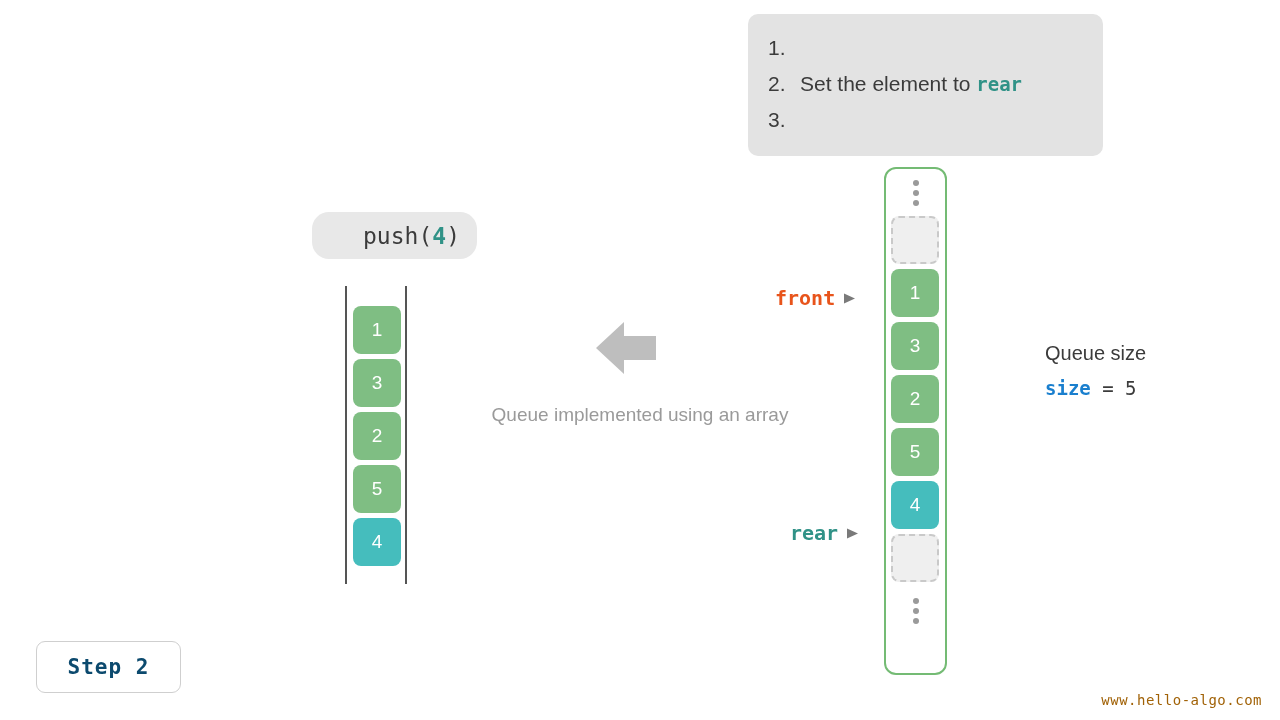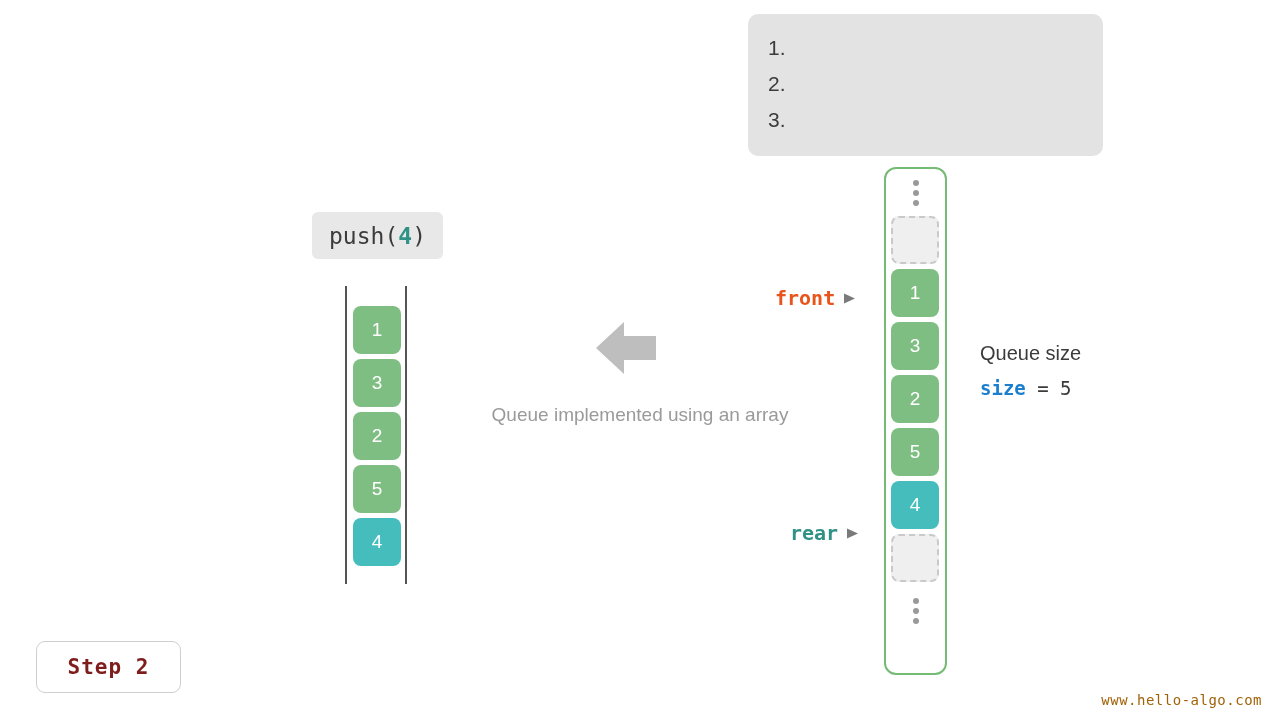--- a/index.html
+++ b/index.html
@@ -56,28 +56,29 @@
   }
 
   
   #push-label {
     position: absolute;
     left: 312px;
     top: 212px;
     width: 131px;
     height: 47px;
     background: #e8e8e8;
-    border-radius: 6px;
+    border-radius: 17px;
     display: flex;
     align-items: center;
     justify-content: center;
     font-family: "DejaVu Sans Mono", monospace;
     font-size: 23px;
     color: #3b3b3b;
     letter-spacing: 0px;
+    padding-left: 34px;
   }
   #push-label .arg {
     color: #309287;
     font-weight: bold;
   }
 
   
   #left-array {
     position: absolute;
     left: 345px;
@@ -188,21 +189,21 @@
   .ptr-label .ptr-arrow {
     margin-left: 9px;
     display: inline-block;
   }
   #front-label { left: 775px; top: 286px; color: #e8541b; }
   #rear-label  { left: 790px; top: 521px; color: #309287; }
 
   
   #size-readout {
     position: absolute;
-    left: 980px;
+    left: 1045px;
     top: 343px;
     line-height: 1.0;
   }
   #size-title {
     font-size: 20px;
     color: #3b3b3b;
     margin-bottom: 16px;
   }
   #size-expr {
     font-family: "DejaVu Sans Mono", monospace;
@@ -224,21 +225,21 @@
     box-sizing: border-box;
     border: 1px solid #cfcfcf;
     border-radius: 9px;
     background: #ffffff;
     display: flex;
     align-items: center;
     justify-content: center;
     font-family: "DejaVu Sans Mono", monospace;
     font-weight: bold;
     font-size: 21px;
-    color: #7f1d1d;
+    color: #0c4a6e;
     letter-spacing: 1px;
   }
 
   
   #watermark {
     position: absolute;
     right: 18px;
     bottom: 12px;
     font-family: "DejaVu Sans Mono", monospace;
     font-size: 14px;
@@ -248,20 +249,21 @@
 </style>
 </head>
 <body>
 
 <div id="instruction-box">
     <div class="instr-row">
       <span class="instr-num">1.</span>
     </div>
     <div class="instr-row">
       <span class="instr-num">2.</span>
+      <span class="instr-text"><span>Set the element to </span><span class="kw-rear">rear</span></span>
     </div>
     <div class="instr-row">
       <span class="instr-num">3.</span>
     </div>
   </div>
 
 <div id="push-label">
   <span>push(</span>
     <span class="arg">4</span>
     <span>)</span>

